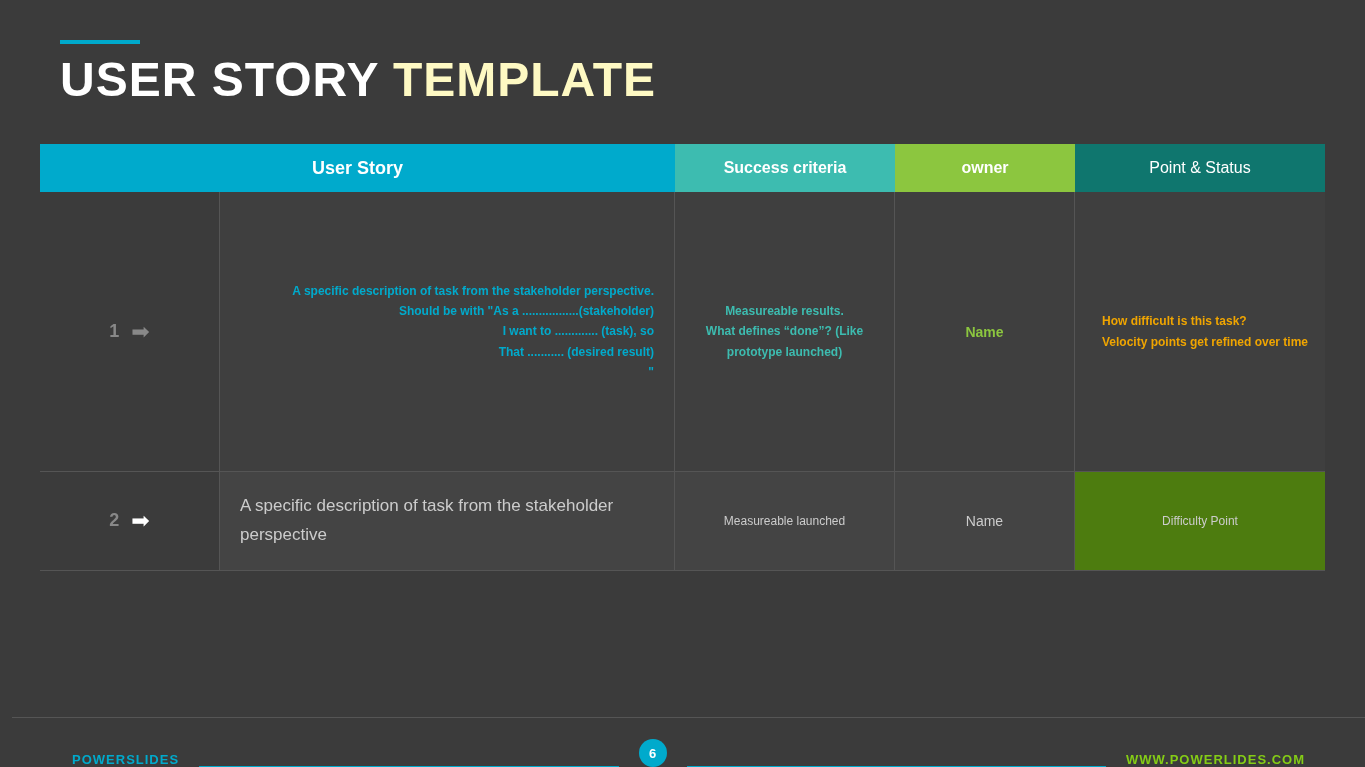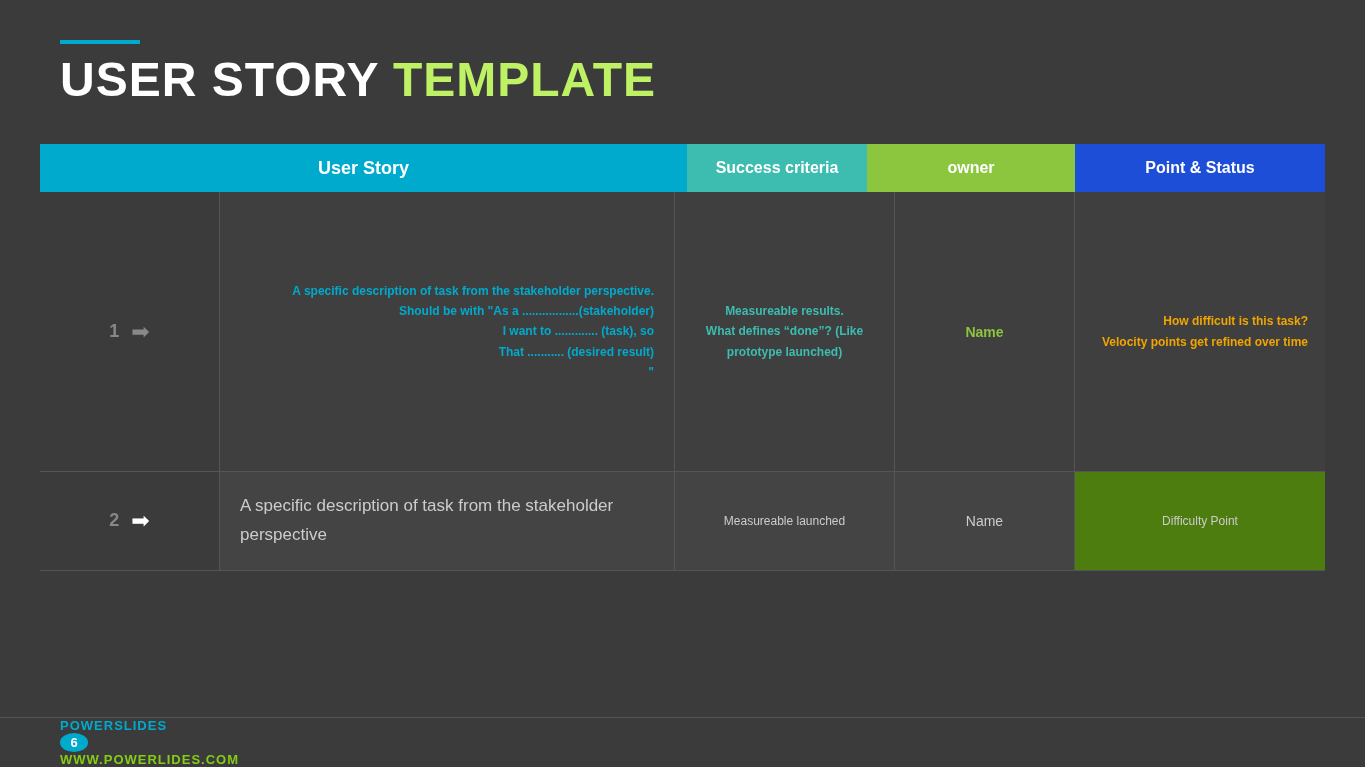--- a/index.html
+++ b/index.html
@@ -31,21 +31,21 @@
     }
     .header-title {
       font-size: 48px;
       font-weight: 900;
       color: #ffffff;
       text-transform: uppercase;
       letter-spacing: 1px;
       line-height: 1;
     }
     .header-title .highlight {
-      color: #bef264;
+      color: #fef9c3;
       margin-top: 42px;
     }
 
     
     .table-container {
       margin: 20px 40px 0 40px;
     }
 
     
     .table-header {
@@ -67,49 +67,49 @@
       flex: 1;
       background-color: #00aacc;
       display: flex;
       align-items: center;
       justify-content: center;
       color: #ffffff;
       font-size: 18px;
       font-weight: 700;
     }
     .th-success {
+      width: 220px;
+      background-color: #3dbcb0;
+      display: flex;
+      align-items: center;
+      justify-content: center;
+      color: #ffffff;
+      font-size: 16px;
+      font-weight: 700;
+      text-align: center;
+    }
+    .th-owner {
       width: 180px;
-      background-color: #3dbcb0;
-      display: flex;
-      align-items: center;
-      justify-content: center;
-      color: #ffffff;
-      font-size: 16px;
-      font-weight: 700;
-      text-align: center;
-    }
-    .th-owner {
-      width: 208px;
       background-color: #8cc63f;
       display: flex;
       align-items: center;
       justify-content: center;
       color: #ffffff;
       font-size: 16px;
       font-weight: 700;
     }
     .th-point-status {
       width: 250px;
-      background-color: #1d4ed8;
+      background-color: #0f766e;
       display: flex;
       align-items: center;
       justify-content: center;
       color: #ffffff;
       font-size: 16px;
-      font-weight: 700;
+      font-weight: 400;
     }
 
     
     .table-row {
       display: flex;
       border-bottom: 1px solid #555;
     }
     .table-row-1 {
       min-height: 280px;
     }
@@ -213,21 +213,21 @@
       padding: 20px 15px;
       display: flex;
       align-items: center;
       justify-content: center;
     }
     .point-text-orange {
       color: #f0a500;
       font-size: 12px;
       font-weight: 600;
       line-height: 1.7;
-      text-align: right;
+      text-align: left;
       margin-left: 10px;
     }
     .point-text-white {
       color: #cccccc;
       font-size: 12px;
       font-weight: 400;
       text-align: center;
     }
 
     
@@ -263,28 +263,27 @@
       padding: 20px 15px;
       display: flex;
       align-items: center;
       justify-content: center;
     }
 
     
     .footer {
       position: absolute;
       bottom: 0;
-      left: 0;
+      left: 12px;
       right: 0;
       height: 50px;
       display: flex;
-      align-items: flex-start;
+      align-items: flex-end;
       padding: 0 60px;
       border-top: 1px solid #555;
-      flex-direction: column;
     }
     .footer-left {
       font-size: 13px;
       font-weight: 700;
       color: #ffffff;
       letter-spacing: 1px;
     }
     .footer-left span {
       color: #00aacc;
     }

